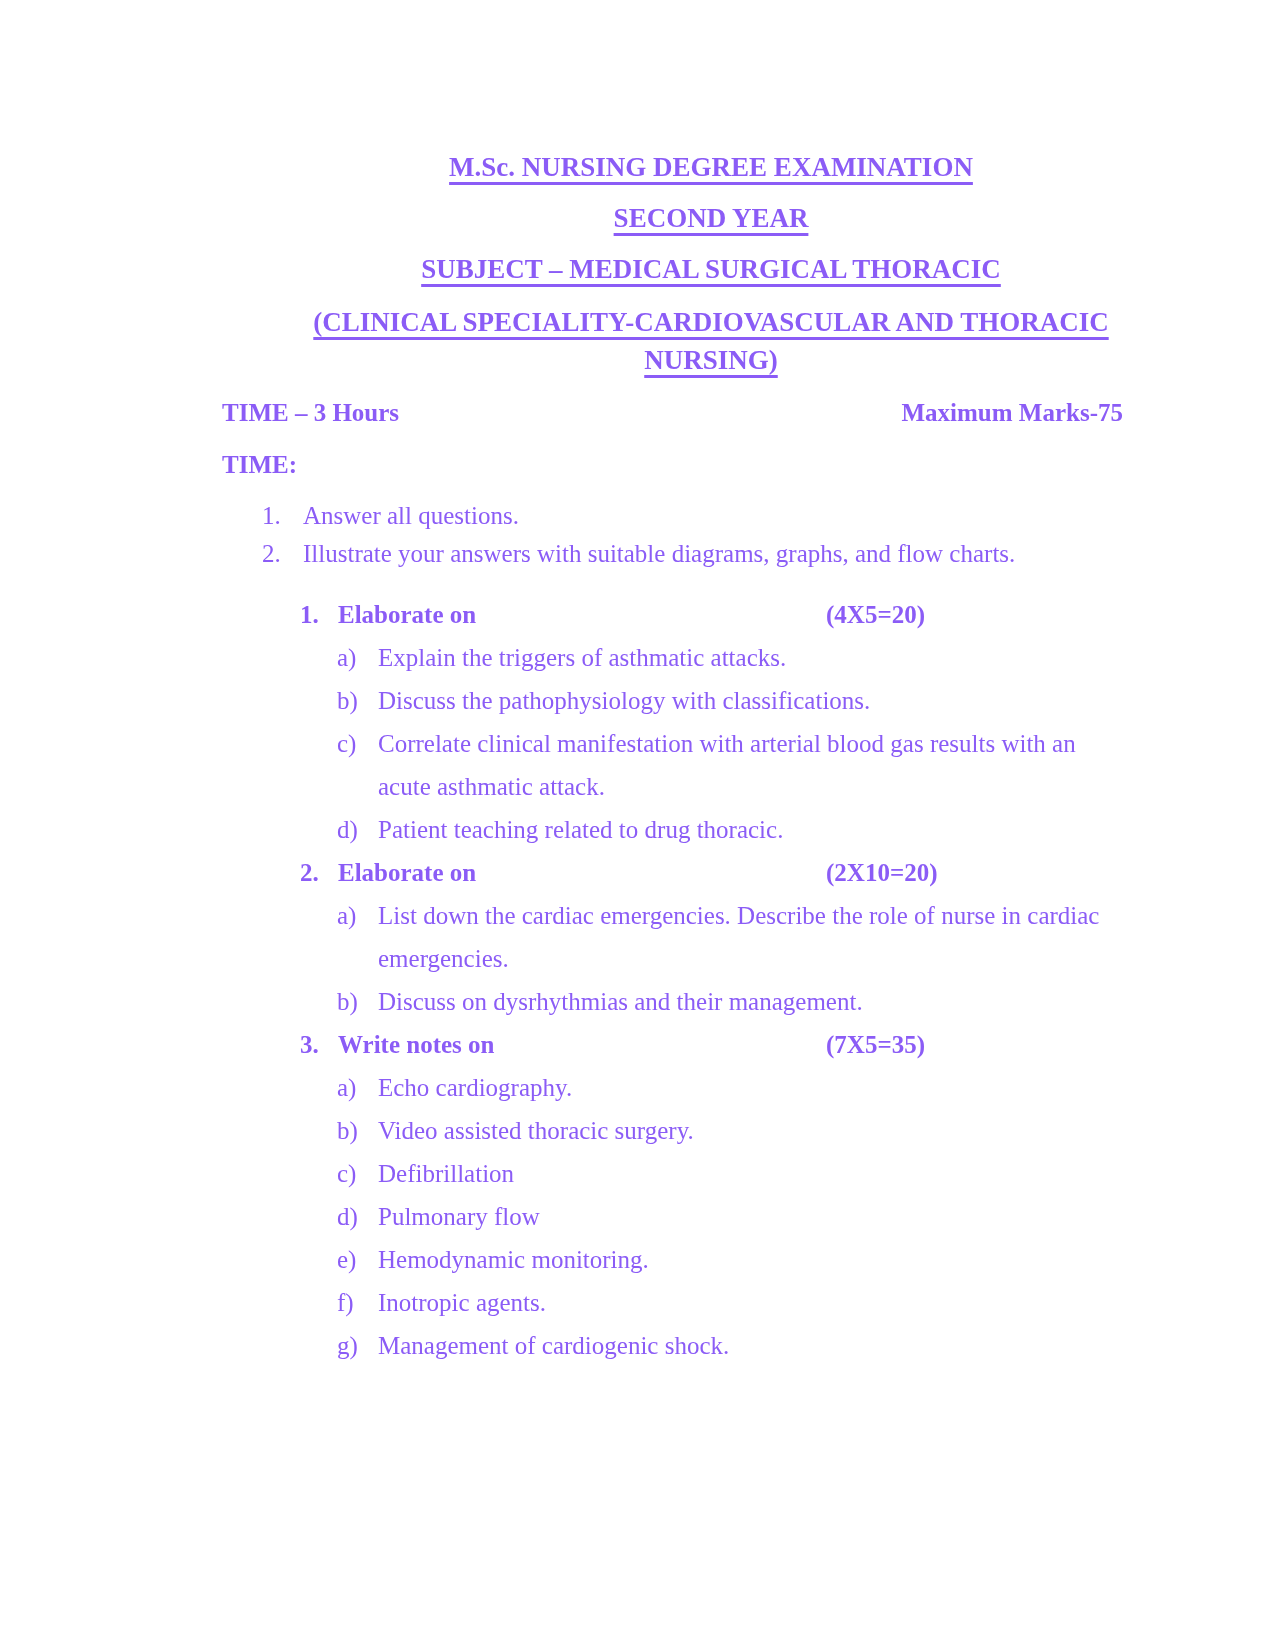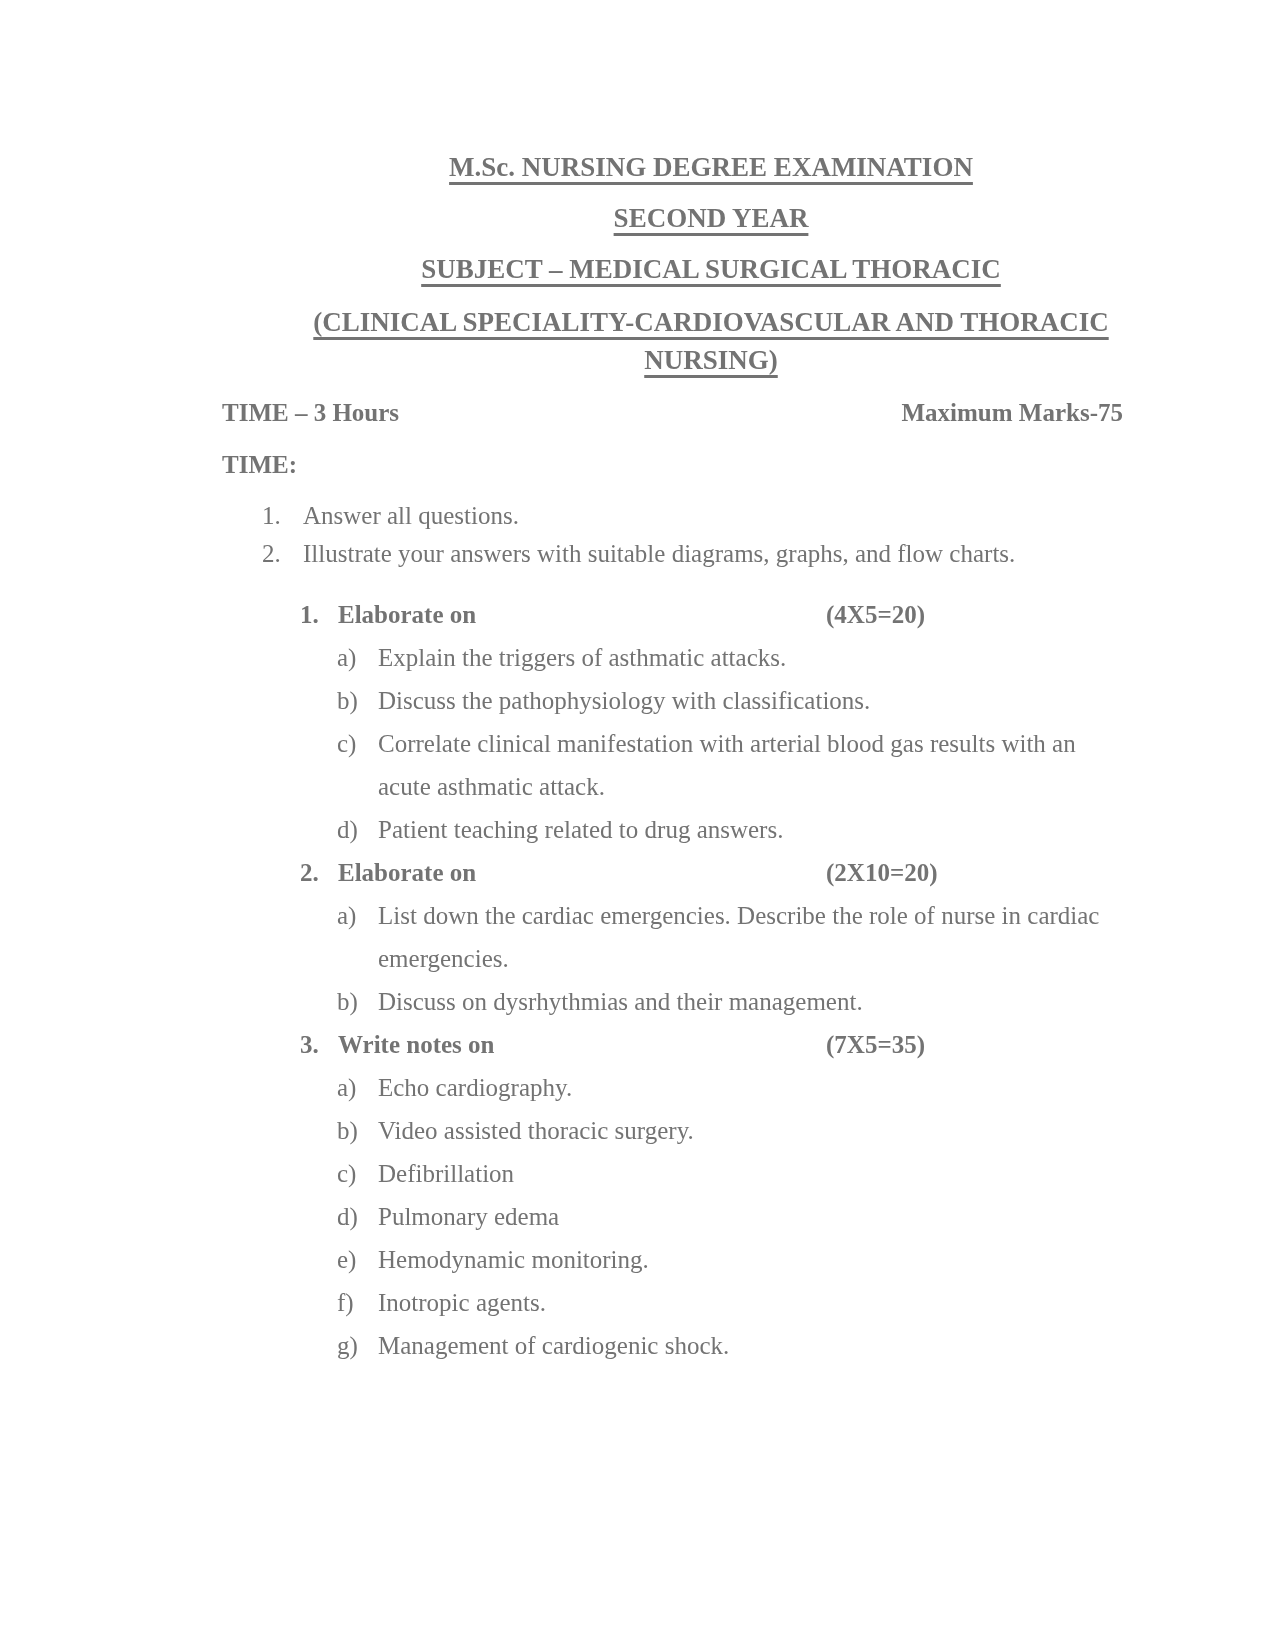--- a/index.html
+++ b/index.html
@@ -3,21 +3,21 @@
 <meta charset="utf-8">
 <style>
   * { margin:0; padding:0; box-sizing:border-box; }
   html,body { background:#ffffff; }
   .page {
     position:relative;
     width:1275px;
     height:1383px;
     margin:0 auto;
     background:#ffffff;
-    color:#737373;
+    color:#8b5cf6;
     font-family:"Liberation Serif","DejaVu Serif",serif;
     font-size:25px;
     overflow:hidden;
   }
   
   .titles {
     margin-left:147px;          
     padding-top:150px;
     text-align:center;
   }
@@ -111,21 +111,21 @@
     <div class="q-item">
       <span class="q-letter">b)</span>
       <span class="q-text">Discuss the pathophysiology with classifications.</span>
     </div>
     <div class="q-item">
       <span class="q-letter">c)</span>
       <span class="q-text">Correlate clinical manifestation with arterial blood gas results with an acute asthmatic attack.</span>
     </div>
     <div class="q-item">
       <span class="q-letter">d)</span>
-      <span class="q-text">Patient teaching related to drug answers.</span>
+      <span class="q-text">Patient teaching related to drug thoracic.</span>
     </div>
 
     <div class="q-head">
       <span class="q-num">2.</span><span>Elaborate on</span>
       <span class="q-marks">(2X10=20)</span>
     </div>
     <div class="q-item">
       <span class="q-letter">a)</span>
       <span class="q-text">List down the cardiac emergencies. Describe the role of nurse in cardiac emergencies.</span>
     </div>
@@ -145,21 +145,21 @@
     <div class="q-item">
       <span class="q-letter">b)</span>
       <span class="q-text">Video assisted thoracic surgery.</span>
     </div>
     <div class="q-item">
       <span class="q-letter">c)</span>
       <span class="q-text">Defibrillation</span>
     </div>
     <div class="q-item">
       <span class="q-letter">d)</span>
-      <span class="q-text">Pulmonary edema</span>
+      <span class="q-text">Pulmonary flow</span>
     </div>
     <div class="q-item">
       <span class="q-letter">e)</span>
       <span class="q-text">Hemodynamic monitoring.</span>
     </div>
     <div class="q-item">
       <span class="q-letter">f)</span>
       <span class="q-text">Inotropic agents.</span>
     </div>
     <div class="q-item">

